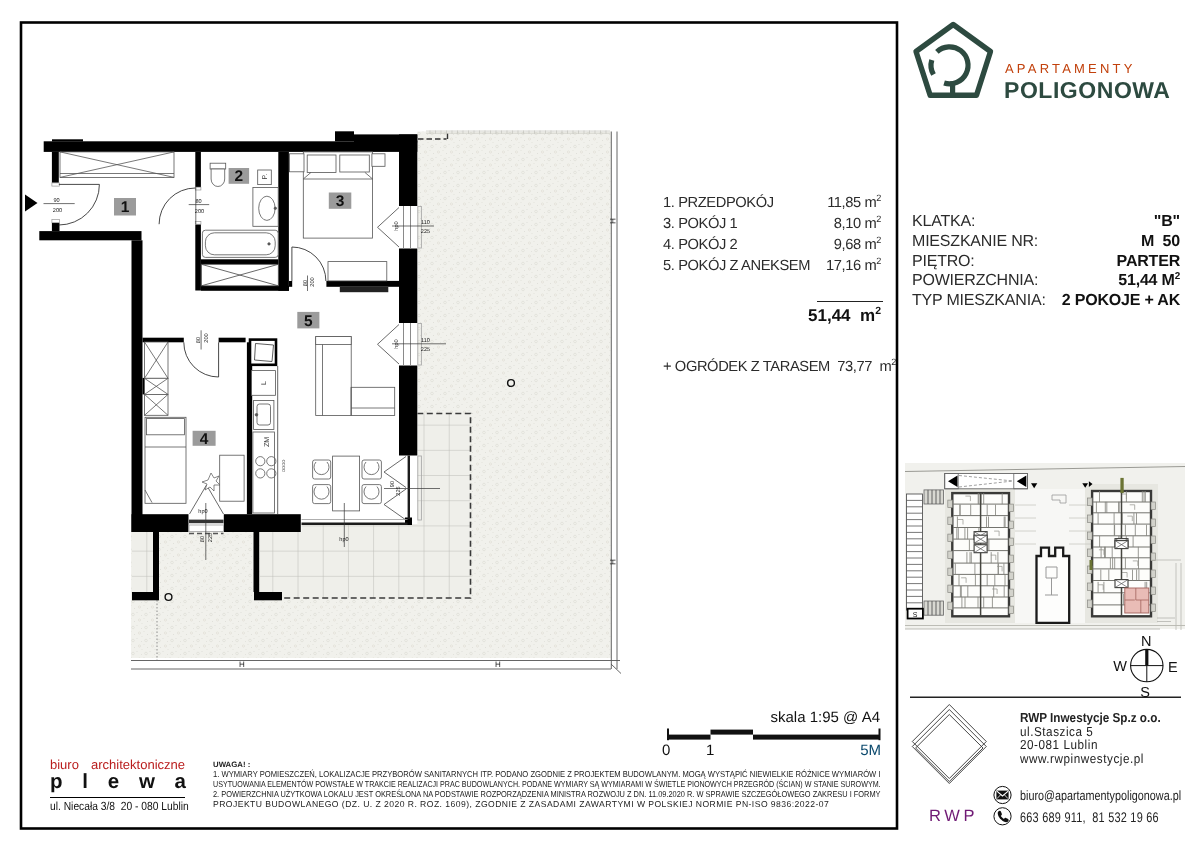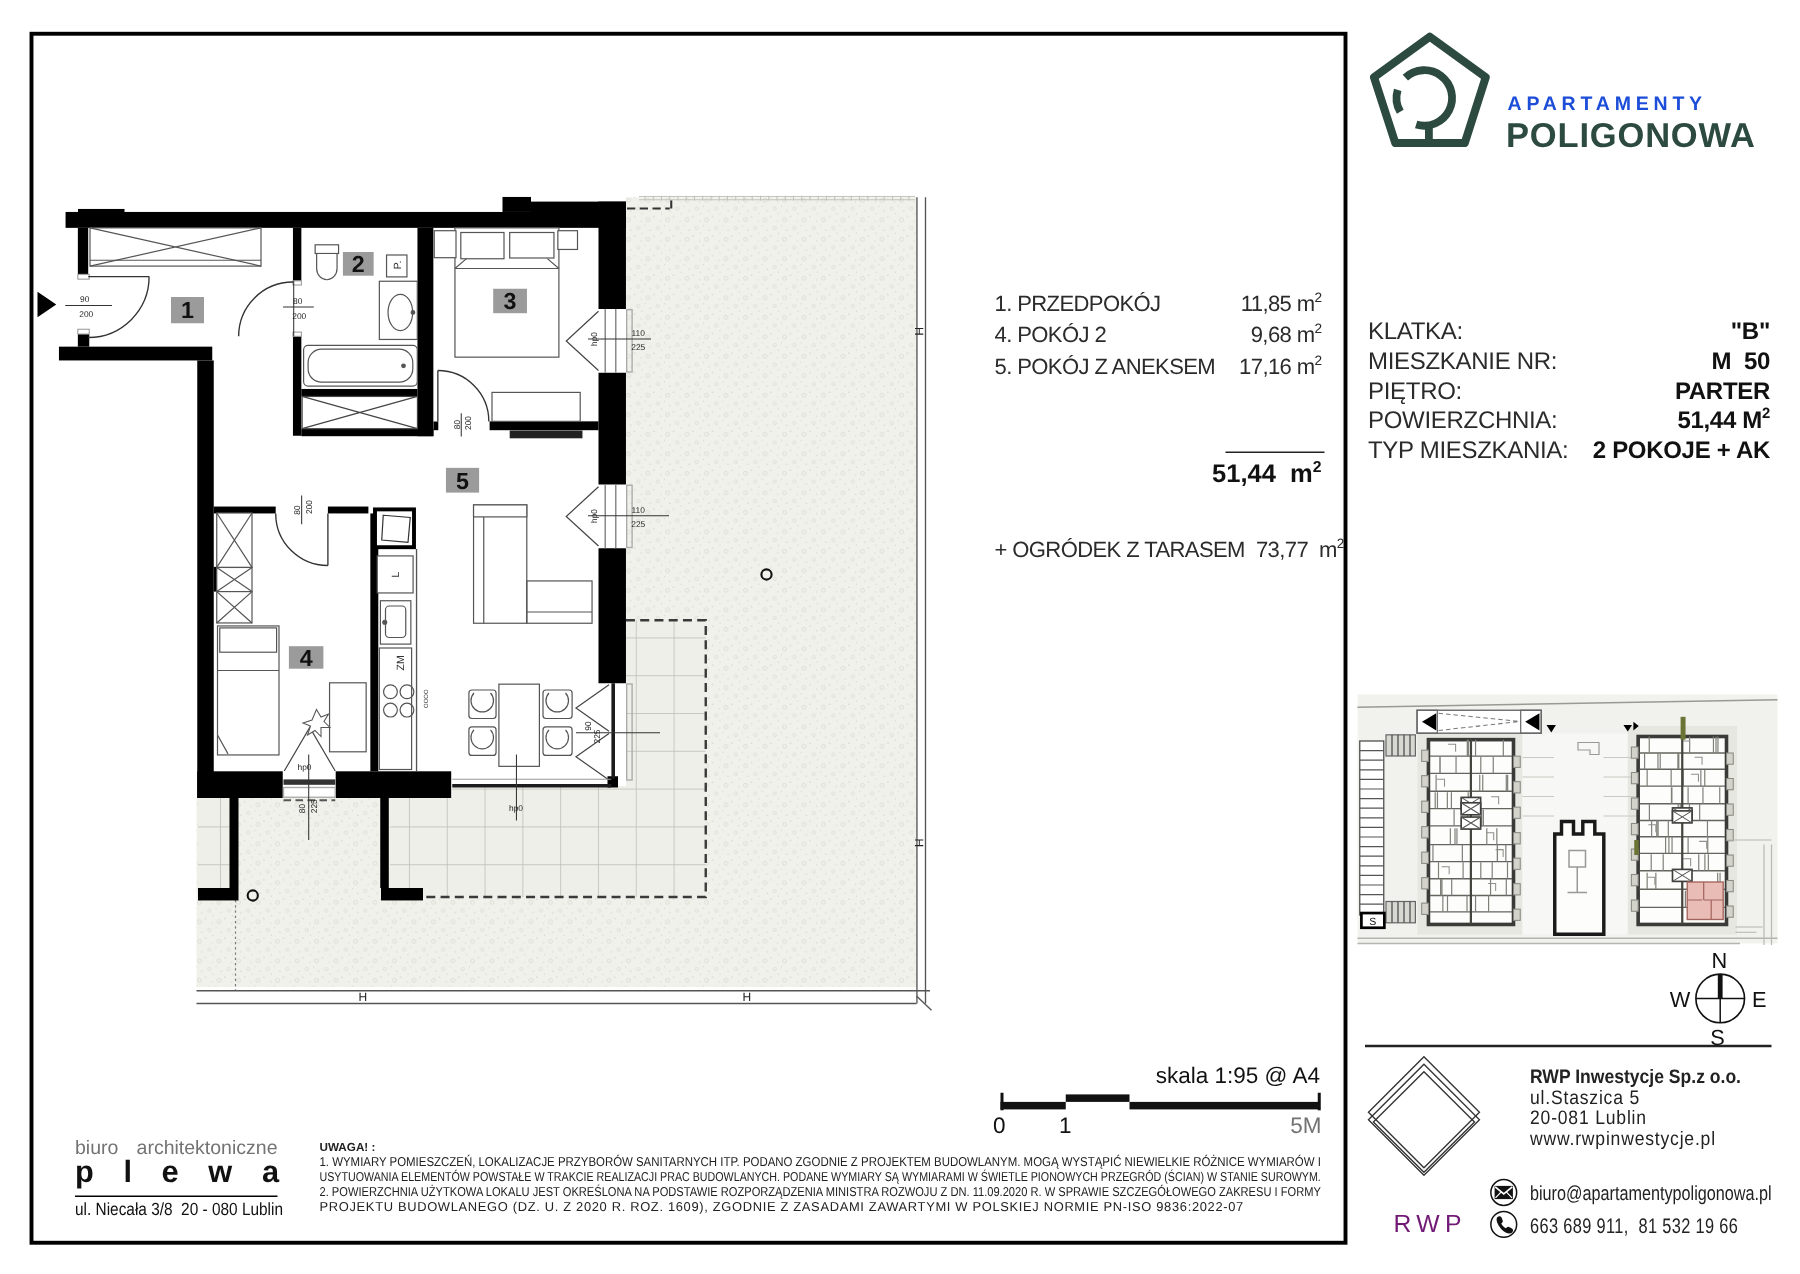--- a/index.html
+++ b/index.html
@@ -339,52 +339,53 @@
 
   <g fill="#111">
     <rect x="667" y="728.5" width="2" height="11.7"></rect>
     <rect x="878.5" y="728.5" width="2" height="11.7"></rect>
     <rect x="667" y="734.6" width="43.5" height="5"></rect>
     <rect x="710.5" y="729.6" width="42.5" height="5"></rect>
     <rect x="753" y="734.6" width="127" height="5"></rect>
   </g>
 </svg>
 
-<div class="abs" style="left:1005px;top:60.5px;color:#1d4ed8;font-weight:bold;font-size:13px;letter-spacing:3.2px;white-space:nowrap;">APARTAMENTY</div>
+<div class="abs" style="left:1005px;top:60.5px;color:#c2410c;font-weight:normal;font-size:13px;letter-spacing:3.2px;white-space:nowrap;">APARTAMENTY</div>
 <div class="abs" style="left:1004px;top:77px;color:#2d4a40;font-weight:bold;font-size:23px;letter-spacing:0.55px;white-space:nowrap;">POLIGONOWA</div>
 
 <div class="abs" style="left:663px;top:193px;width:218px;font-size:14.7px;letter-spacing:-0.4px;line-height:20.9px;white-space:nowrap;color:#2b2b2b;">
   <div>1. PRZEDPOKÓJ<span class="abs" style="right:0">11,85 m<sup>2</sup></span></div>
+  <div>3. POKÓJ 1<span class="abs" style="right:0">8,10 m<sup>2</sup></span></div>
   <div>4. POKÓJ 2<span class="abs" style="right:0">9,68 m<sup>2</sup></span></div>
   <div>5. POKÓJ Z ANEKSEM<span class="abs" style="right:0">17,16 m<sup>2</sup></span></div>
 </div>
 <div class="abs" style="left:817px;top:300.5px;width:66px;border-top:1.6px solid #222;"></div>
 <div class="abs" style="left:663px;top:306px;width:218px;font-size:17px;font-weight:bold;color:#111;text-align:right;">51,44&nbsp; m<sup>2</sup></div>
 <div class="abs" style="left:663px;top:359px;width:230px;font-size:14.7px;letter-spacing:-0.4px;color:#2b2b2b;white-space:nowrap;">+ OGRÓDEK Z TARASEM&nbsp; 73,77&nbsp;&nbsp;m<sup>2</sup></div>
 
 <div class="abs" style="left:912px;top:212px;width:268px;font-size:16px;letter-spacing:-0.2px;line-height:19.8px;color:#2b2b2b;white-space:nowrap;">
   <div>KLATKA:<span class="abs" style="right:0;font-weight:bold;color:#111;">"B"</span></div>
   <div>MIESZKANIE NR:<span class="abs" style="right:0;font-weight:bold;color:#111;">M&nbsp; 50</span></div>
   <div>PIĘTRO:<span class="abs" style="right:0;font-weight:bold;color:#111;">PARTER</span></div>
   <div>POWIERZCHNIA:<span class="abs" style="right:0;font-weight:bold;color:#111;">51,44 M<sup>2</sup></span></div>
   <div>TYP MIESZKANIA:<span class="abs" style="right:0;font-weight:bold;color:#111;">2 POKOJE + AK</span></div>
 </div>
 
 <div class="abs" style="left:680px;top:709px;width:200px;text-align:right;font-size:15px;font-weight:normal;color:#111;">skala 1:95 @ A4</div>
 <div class="abs" style="left:662px;top:742px;width:10px;font-size:15px;color:#111;">0</div>
 <div class="abs" style="left:706px;top:742px;width:10px;font-size:15px;color:#111;">1</div>
-<div class="abs" style="left:845px;top:742px;width:36px;text-align:right;font-size:15px;color:#737373;">5M</div>
+<div class="abs" style="left:845px;top:742px;width:36px;text-align:right;font-size:15px;color:#0c4a6e;">5M</div>
 
 <div class="abs" style="left:213px;top:760px;font-size:7.8px;font-weight:bold;color:#222;">UWAGA! :</div>
 <div class="abs" style="left:213px;top:769.4px;font-size:8.6px;color:#222;white-space:nowrap;transform:scaleX(0.8867);transform-origin:0 0;">1. WYMIARY POMIESZCZEŃ, LOKALIZACJE PRZYBORÓW SANITARNYCH ITP. PODANO ZGODNIE Z PROJEKTEM BUDOWLANYM. MOGĄ WYSTĄPIĆ NIEWIELKIE RÓŻNICE WYMIARÓW I</div>
 <div class="abs" style="left:213px;top:779.4px;font-size:8.6px;color:#222;white-space:nowrap;transform:scaleX(0.8289);transform-origin:0 0;">USYTUOWANIA ELEMENTÓW POWSTAŁE W TRAKCIE REALIZACJI PRAC BUDOWLANYCH. PODANE WYMIARY SĄ WYMIARAMI W ŚWIETLE PIONOWYCH PRZEGRÓD (ŚCIAN) W STANIE SUROWYM.</div>
 <div class="abs" style="left:213px;top:789.3px;font-size:8.6px;color:#222;white-space:nowrap;transform:scaleX(0.8619);transform-origin:0 0;">2. POWIERZCHNIA UŻYTKOWA LOKALU JEST OKREŚLONA NA PODSTAWIE ROZPORZĄDZENIA MINISTRA ROZWOJU Z DN. 11.09.2020 R. W SPRAWIE SZCZEGÓŁOWEGO ZAKRESU I FORMY</div>
 <div class="abs" style="left:213px;top:799.2px;font-size:8.6px;color:#222;white-space:nowrap;letter-spacing:0.45px;">PROJEKTU BUDOWLANEGO (DZ. U. Z 2020 R. ROZ. 1609), ZGODNIE Z ZASADAMI ZAWARTYMI W POLSKIEJ NORMIE PN-ISO 9836:2022-07</div>
 
-<div class="abs" style="left:50px;top:757px;width:135px;color:#737373;font-size:13px;display:flex;justify-content:space-between;">
+<div class="abs" style="left:50px;top:757px;width:135px;color:#b91c1c;font-size:13px;display:flex;justify-content:space-between;">
     <span>biuro</span>
     <span>architektoniczne</span>
   </div>
 <div class="abs" style="left:50px;top:771.5px;width:136px;color:#111;font-size:20.5px;font-weight:bold;line-height:20px;display:flex;justify-content:space-between;">
     <span>p</span>
     <span>l</span>
     <span>e</span>
     <span>w</span>
     <span>a</span>
   </div>

